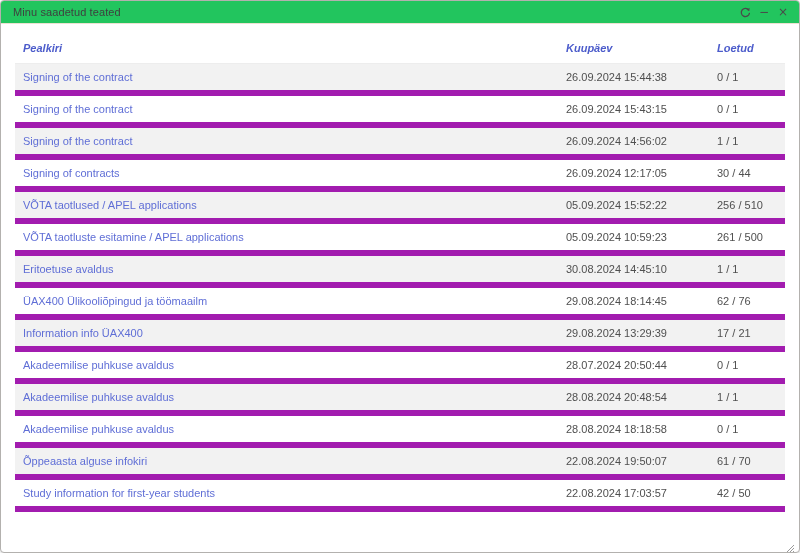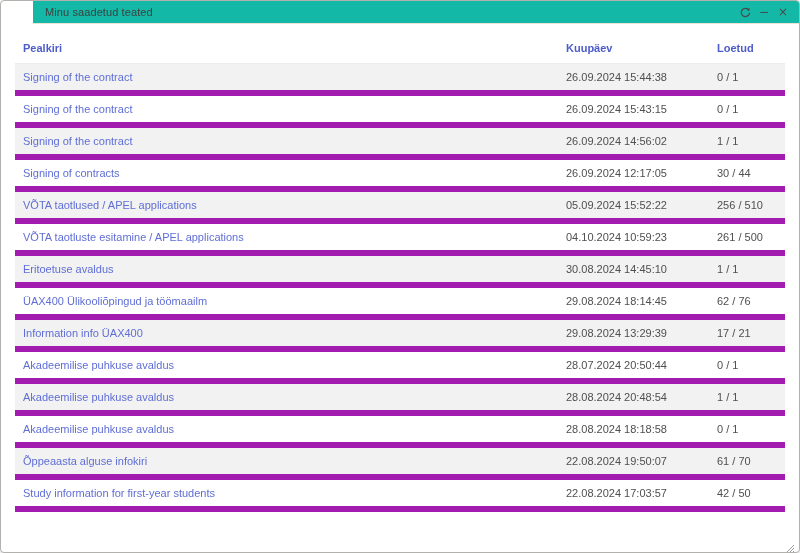--- a/index.html
+++ b/index.html
@@ -13,28 +13,27 @@
     border-radius: 4px;
     overflow: hidden;
     position: relative;
     box-shadow: 0 1px 3px rgba(0,0,0,.15);
     display: flex;
     flex-direction: column;
   }
 
   .titlebar {
     height: 23px;
-    background: #14b8a6;
+    background: #22c55e;
     border-bottom: 1px solid #ece1d2;
     display: flex;
     align-items: center;
     justify-content: space-between;
     padding: 0 10px 0 12px;
     flex: 0 0 auto;
-    margin-left: 32px;
   }
   .titlebar .title {
     font-size: 11px;
     color: #3f3f3f;
     letter-spacing: .1px;
   }
   .controls {
     display: flex;
     align-items: center;
     gap: 7px;
@@ -70,20 +69,21 @@
   col.c-read   { width: 76px;  }
 
   thead th {
     text-align: left;
     font-weight: 700;
     color: #4c5ccb;
     font-size: 11px;
     padding: 8px 8px;
     height: 29px;
     border-bottom: 1px solid #ededed;
+    font-style: italic;
   }
   tbody td {
     padding: 7px 8px;
     height: 29px;
     border-bottom: 6px solid #a21caf;
     color: #4f4f4f;
     white-space: nowrap;
     overflow: hidden;
     text-overflow: ellipsis;
   }
@@ -164,21 +164,21 @@
             <td>26.09.2024 12:17:05</td>
             <td>30 / 44</td>
           </tr>
           <tr>
             <td><a class="msg-link">VÕTA taotlused / APEL applications</a></td>
             <td>05.09.2024 15:52:22</td>
             <td>256 / 510</td>
           </tr>
           <tr>
             <td><a class="msg-link">VÕTA taotluste esitamine / APEL applications</a></td>
-            <td>04.10.2024 10:59:23</td>
+            <td>05.09.2024 10:59:23</td>
             <td>261 / 500</td>
           </tr>
           <tr>
             <td><a class="msg-link">Eritoetuse avaldus</a></td>
             <td>30.08.2024 14:45:10</td>
             <td>1 / 1</td>
           </tr>
           <tr>
             <td><a class="msg-link">ÜAX400 Ülikooliõpingud ja töömaailm</a></td>
             <td>29.08.2024 18:14:45</td>

